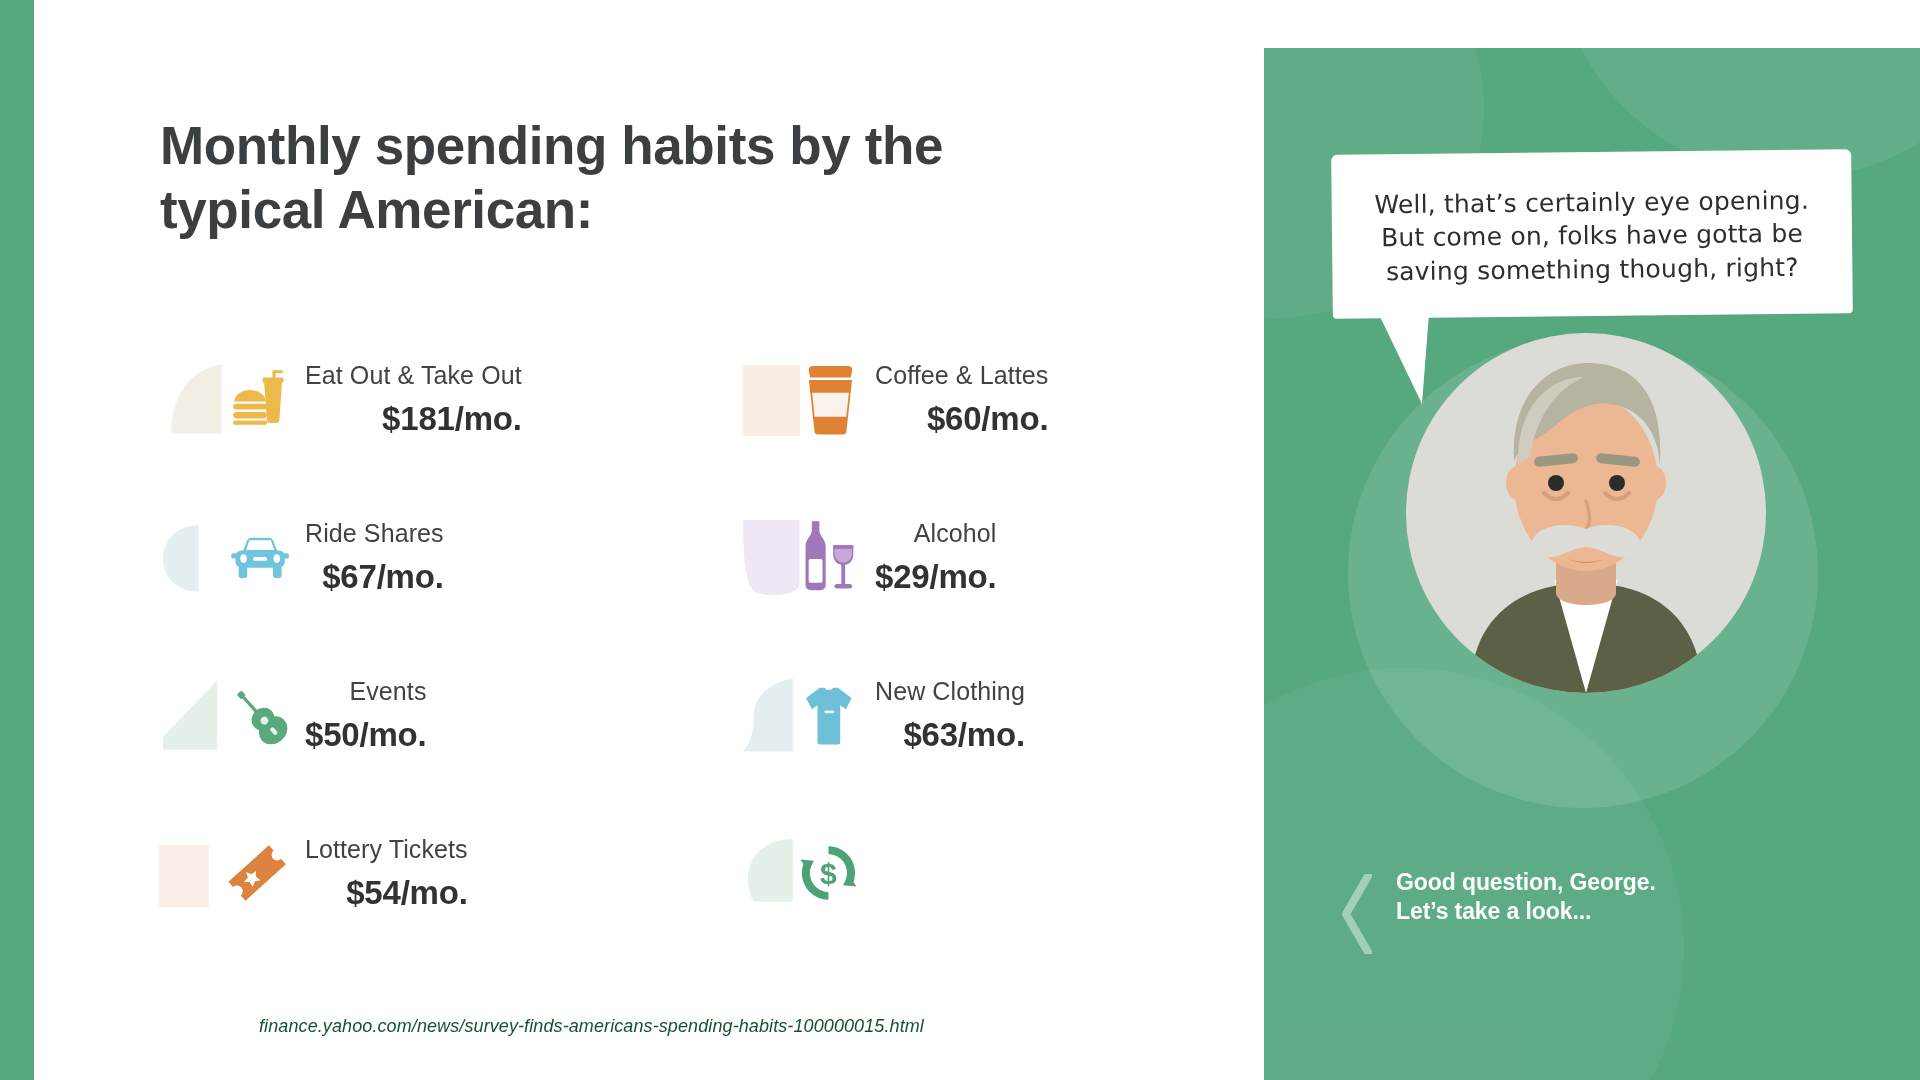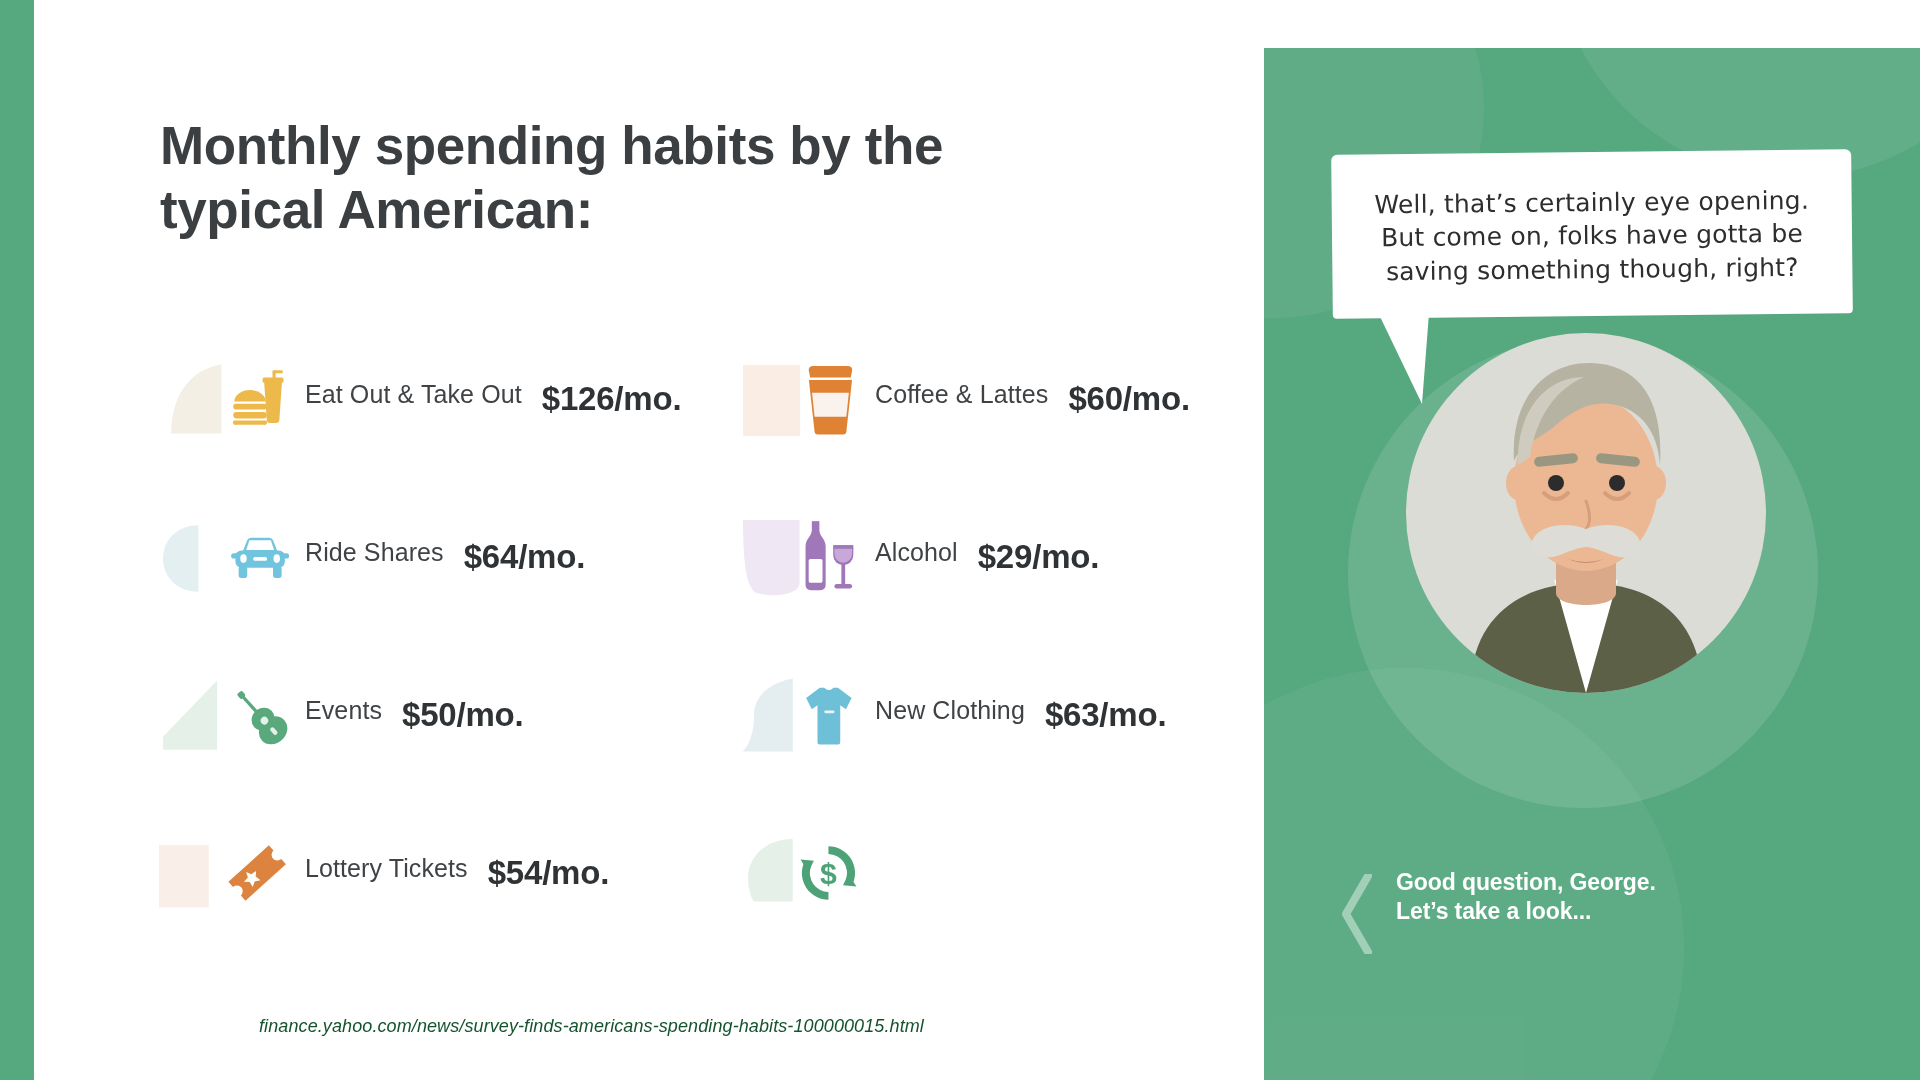--- a/index.html
+++ b/index.html
@@ -45,21 +45,21 @@
   }
   .item-icon {
     position:relative; width:132px; height:132px;
     flex:0 0 132px;
     display:flex; align-items:center; justify-content:center;
   }
   .item-icon svg { position:relative; z-index:2; }
   .blob {
     position:absolute; z-index:1;
   }
-  .item-text { display:flex; flex-direction:row; gap:20px; }
+  .item-text { display:flex; flex-direction:column; gap:10px;align-items:flex-end; }
   .item-label {
     font-size:25px; color:#3f4346; font-weight:400; letter-spacing:0.1px;
   }
   .item-amount {
     font-size:33px; color:#2f3335; font-weight:700; letter-spacing:-0.2px;
   }
 
   .source {
     position:absolute; left:225px; top:1016px;
     font-size:18px; font-style:italic; color:#14532d;
@@ -141,21 +141,21 @@
             <rect x="85" y="4" width="20" height="6" rx="3" fill="#edb94a"></rect>
 
             <path d="M12 64 a30 22 0 0 1 60 0 z" fill="#edb94a"></path>
             <rect x="10" y="68" width="64" height="11" rx="5" fill="#edb94a"></rect>
             <rect x="10" y="84" width="64" height="12" rx="6" fill="#edb94a"></rect>
             <path d="M12 100 h60 a4 4 0 0 1 -4 8 h-52 a4 4 0 0 1 -4 -8 z" fill="#edb94a"></path>
           </svg>
         </div>
         <div class="item-text">
           <div class="item-label">Eat Out &amp; Take Out</div>
-          <div class="item-amount">$126/mo.</div>
+          <div class="item-amount">$181/mo.</div>
         </div>
       </div>
 
       <div class="item">
         <div class="item-icon">
           <svg class="blob" width="112" height="120" viewBox="0 0 112 120" style="left:14px;top:4px;">
             <rect x="0" y="0" width="90" height="112" fill="#f9ede4"></rect>
           </svg>
           <svg width="96" height="116" viewBox="0 0 96 116">
             <path d="M20 6 h56 a6 6 0 0 1 6 8 l-2 10 h-64 l-2 -10 a6 6 0 0 1 6 -8 z" fill="#e08234"></path>
@@ -182,21 +182,21 @@
             <rect x="96" y="38" width="16" height="10" rx="5" fill="#71c4dd"></rect>
             <ellipse cx="27" cy="48" rx="6" ry="8" fill="#ffffff"></ellipse>
             <ellipse cx="89" cy="48" rx="6" ry="8" fill="#ffffff"></ellipse>
             <rect x="45" y="45" width="26" height="7" rx="3.5" fill="#ffffff"></rect>
             <rect x="18" y="62" width="16" height="22" rx="5" fill="#71c4dd"></rect>
             <rect x="82" y="62" width="16" height="22" rx="5" fill="#71c4dd"></rect>
           </svg>
         </div>
         <div class="item-text">
           <div class="item-label">Ride Shares</div>
-          <div class="item-amount">$64/mo.</div>
+          <div class="item-amount">$67/mo.</div>
         </div>
       </div>
 
       <div class="item">
         <div class="item-icon">
           <svg class="blob" width="110" height="124" viewBox="0 0 110 124" style="left:14px;top:2px;">
             <path d="M0 0 h90 v100 C90 118 50 124 22 116 C4 110 0 60 0 0 Z" fill="#efe8f4"></path>
           </svg>
           <svg width="100" height="118" viewBox="0 0 100 118">
             <rect x="22" y="2" width="12" height="14" fill="#a077b8"></rect>

